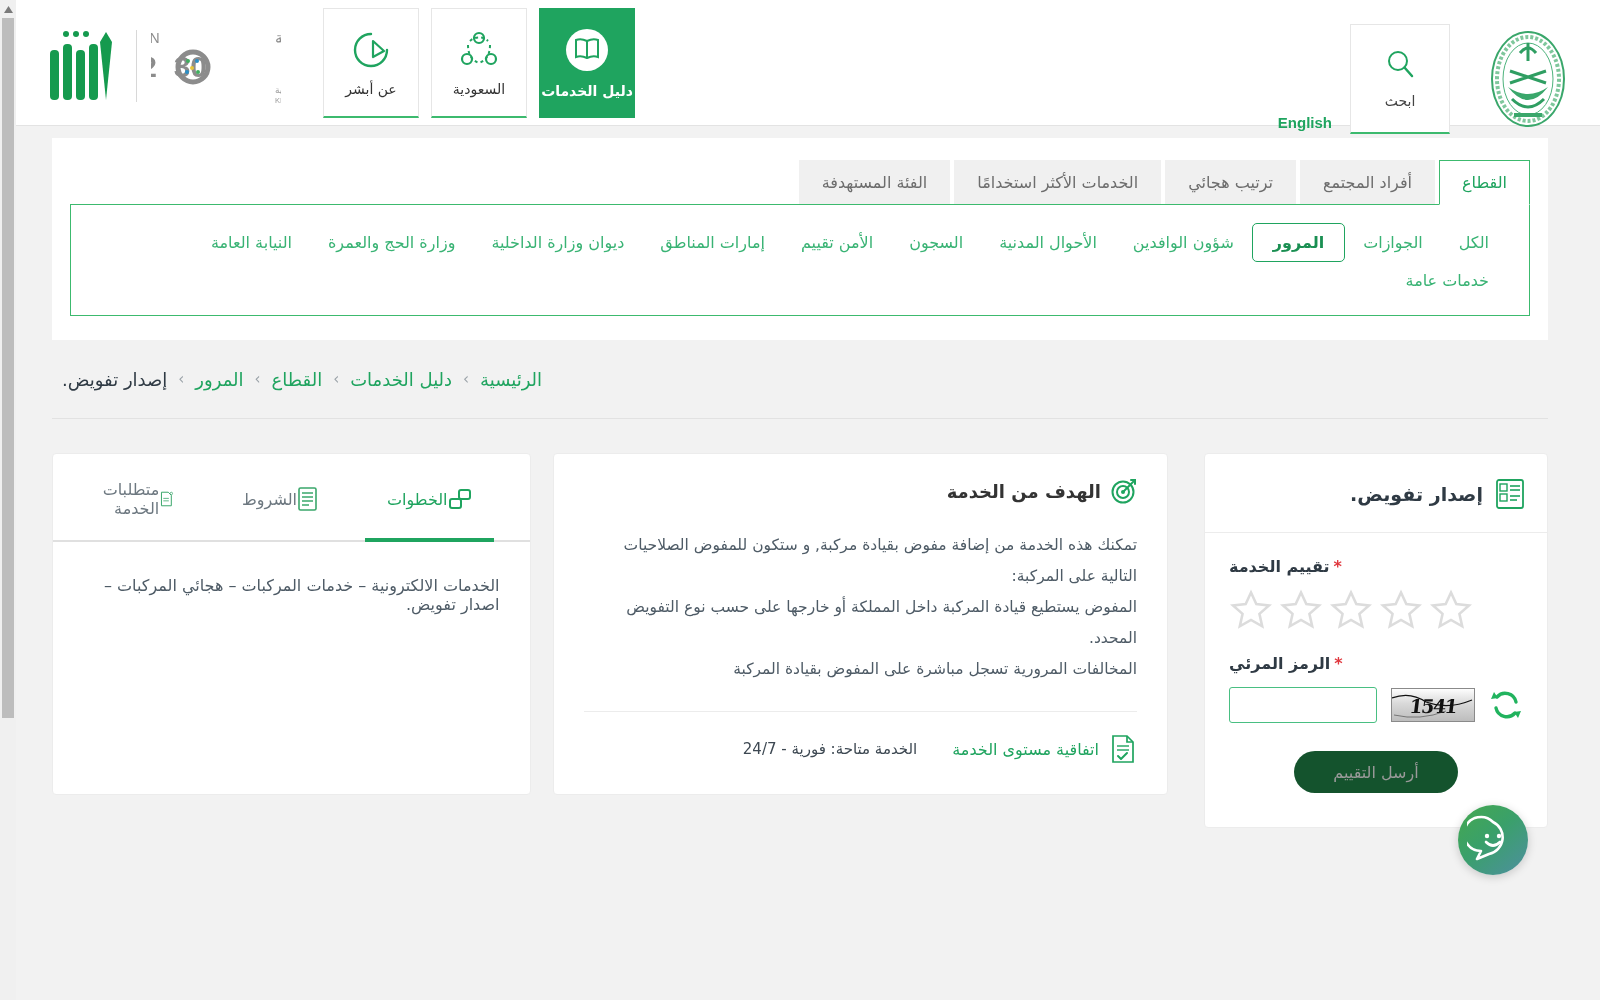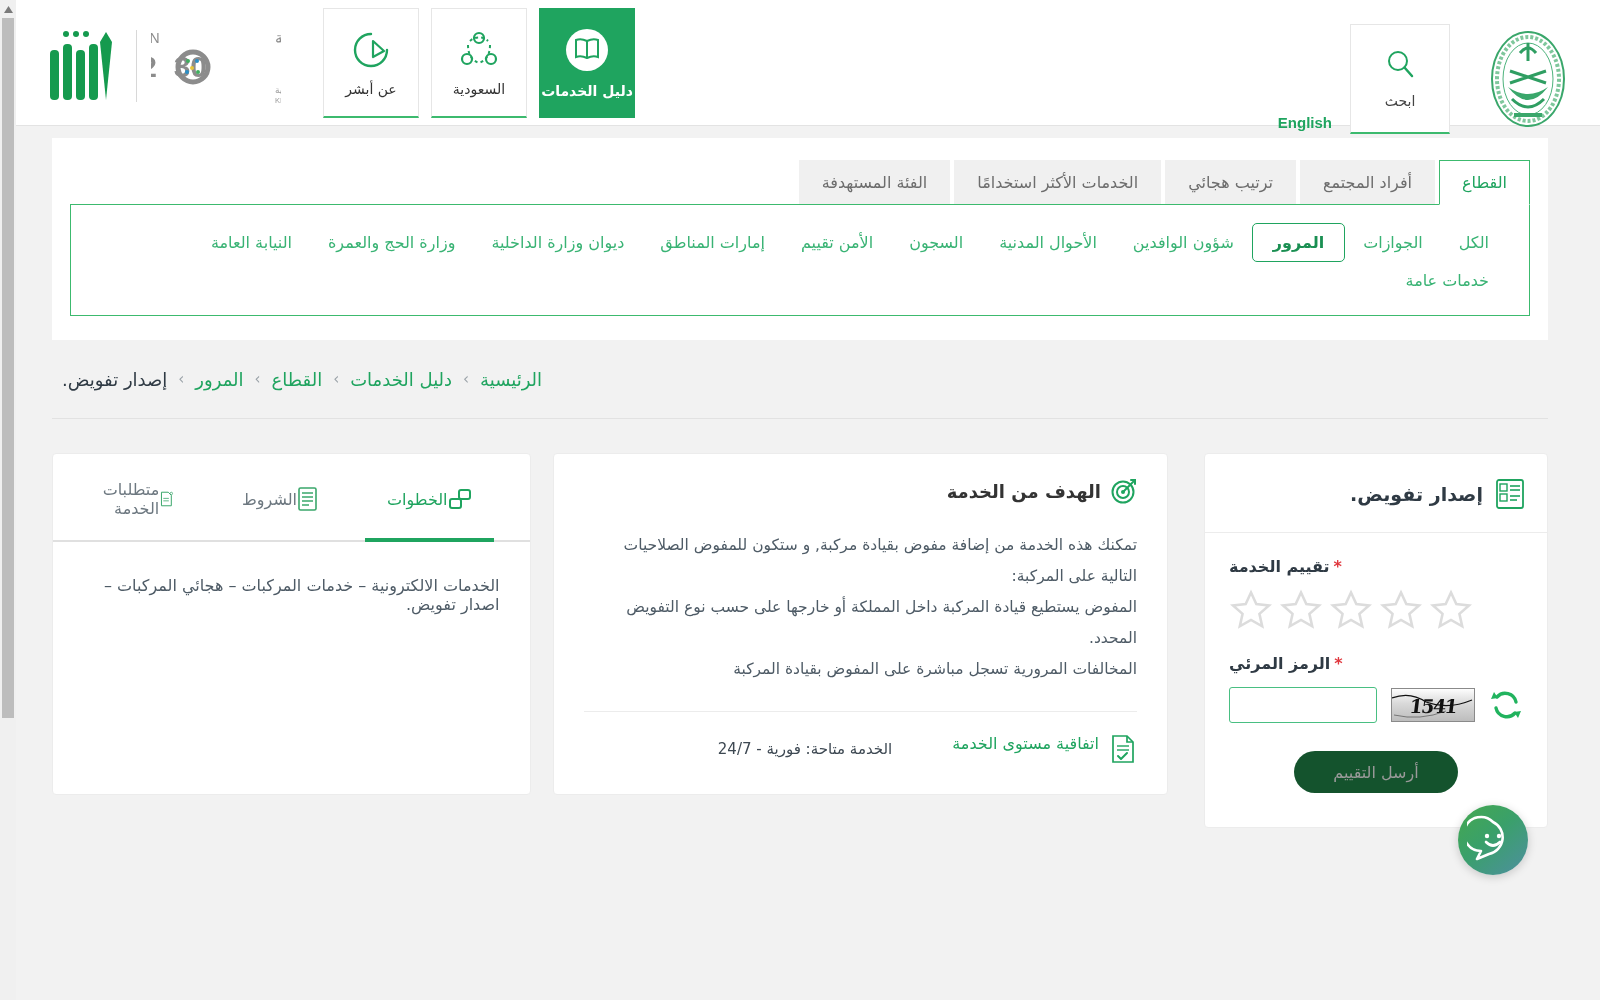--- a/index.html
+++ b/index.html
@@ -239,25 +239,25 @@
 
   .sla-row {
     margin-top: 22px;
     display: flex;
     align-items: center;
     justify-content: flex-start;
     gap: 0px;
     flex-direction: row;
   }
   .sla-label {
-    display: flex; gap: 10px;
+    display: flex; align-items: center; gap: 10px;
     color: #1fa45f; font-size: 16px;
   }
   .sla-value {
-    color: #3d4852; font-size: 15px; margin-right: 60px;
+    color: #3d4852; font-size: 15px; margin-right: 35px;
   }
 
   
   .tabs-card { overflow: hidden; }
   .inner-tabs {
     display: flex;
     align-items: stretch;
     border-bottom: 2px solid #e0e0e0;
     padding: 0 24px;
   }

